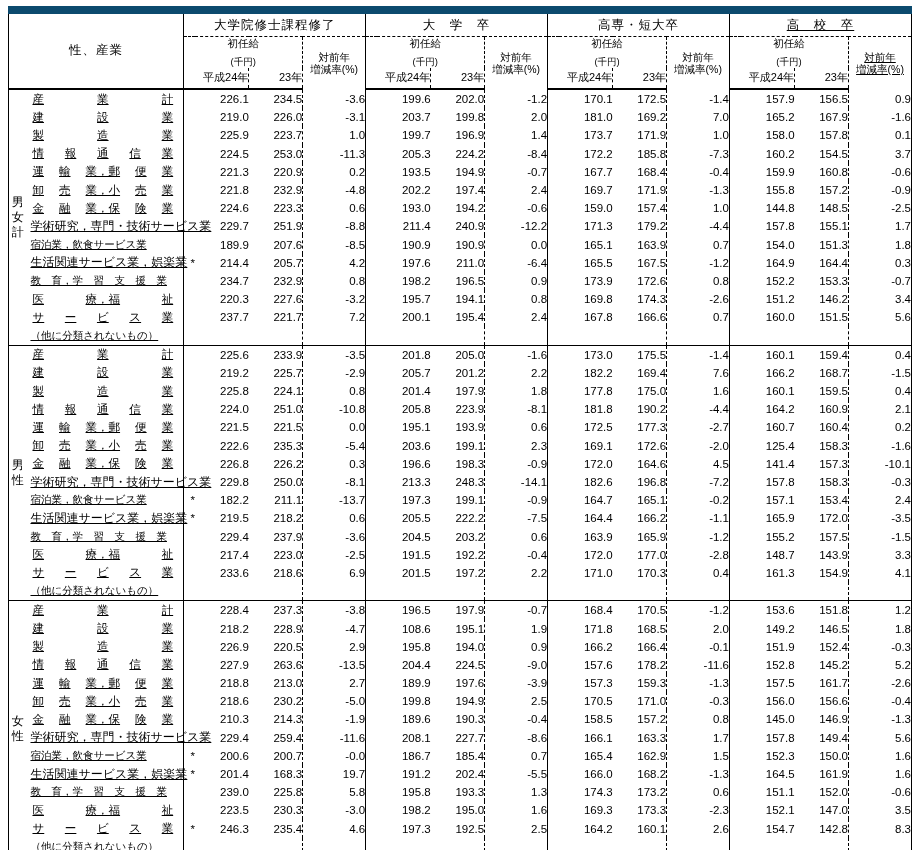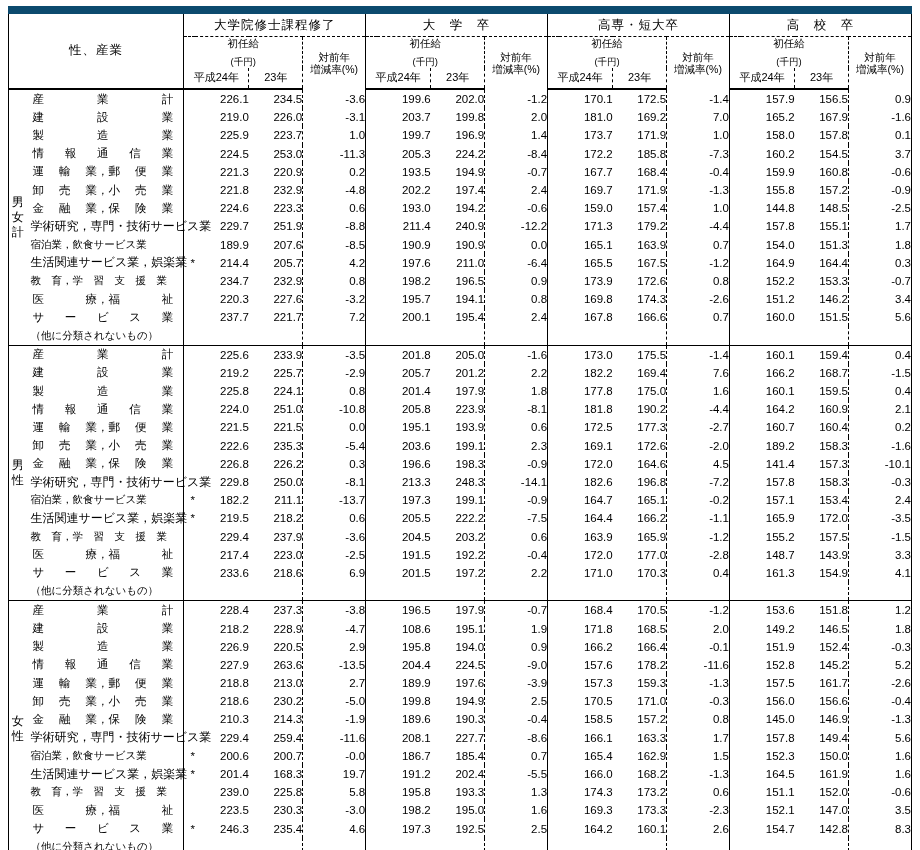--- a/index.html
+++ b/index.html
@@ -20,26 +20,26 @@
     border-bottom:1px dashed #000;
     text-align:center;
     height:22px;
     font-size:12.5px;
     letter-spacing:1px;
   }
   .hdr-mid td{
     text-align:center;height:24px;font-size:10.5px;line-height:1.15;
   }
   .hdr-bot td{
-    text-align:center;height:20px;font-size:11px;
+    text-align:right;height:20px;font-size:11px;
   }
   .topline{border-top:8px solid #0c4a6e;}
   .botline{border-bottom:2px solid #000;}
   .vl{border-left:1.6px solid #000;}
-  .vr{border-right:1.6px solid #000;}
+  .vr{border-right:1.6px solid #000;text-decoration:underline;}
   .dashl{border-left:1px dashed #000;}
   .sep-left{border-left:1px solid #000;}
 
   .colhead{
     text-align:center;vertical-align:middle;font-size:12.5px;
   }
   .sub-sho{font-size:10.5px;}
   .sub-unit{font-size:9.5px;margin-top:8px;}
 
   
@@ -666,21 +666,21 @@
           <td class="num dashcell">-5.4</td>
           <td class="star sep-left"></td>
           <td class="num">203.6</td>
           <td class="num">199.1</td>
           <td class="num dashcell">2.3</td>
           <td class="star sep-left"></td>
           <td class="num">169.1</td>
           <td class="num">172.6</td>
           <td class="num dashcell">-2.0</td>
           <td class="star sep-left"></td>
-          <td class="num">189.2</td>
+          <td class="num">125.4</td>
           <td class="num">158.3</td>
           <td class="num dashcell grp-end">-1.6</td>
         </tr>
         <tr>
           <td class="ind vr">
             <div class="spread">
               <span>金</span>
               <span>融</span>
               <span>業，保</span>
               <span>険</span>

